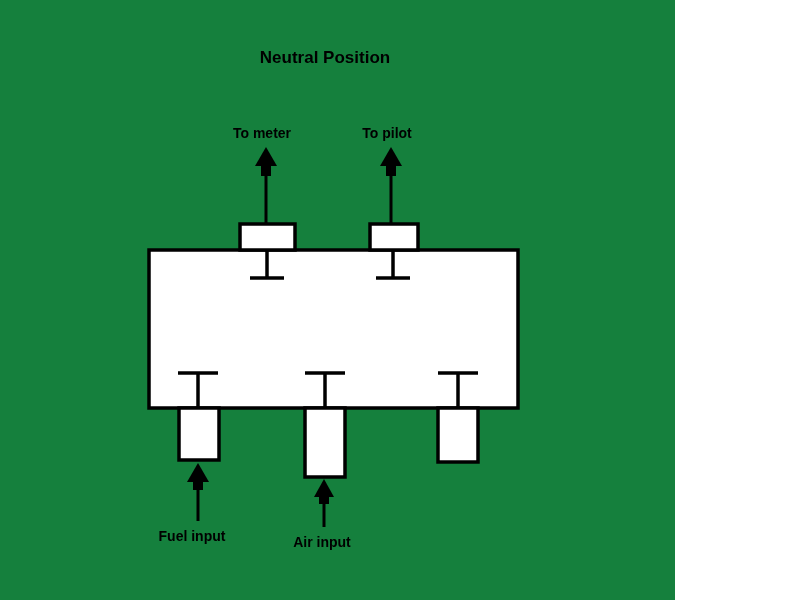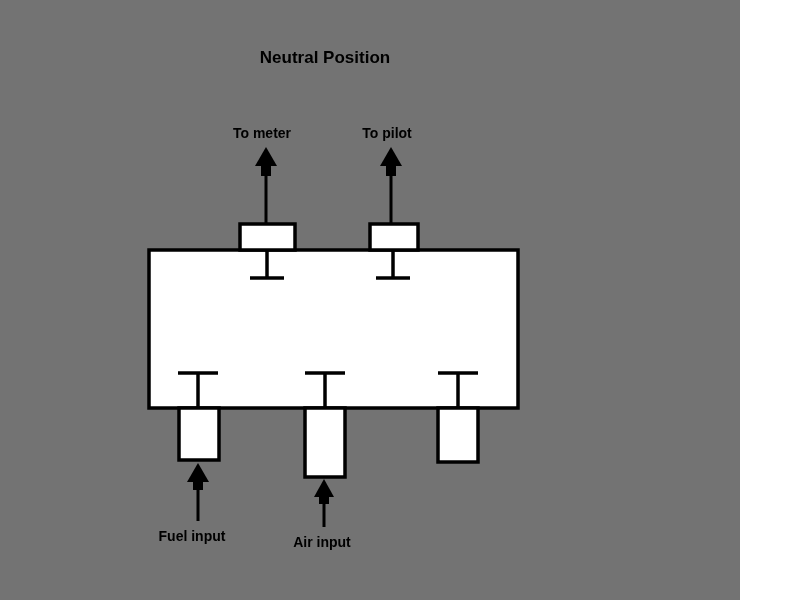--- a/index.html
+++ b/index.html
@@ -9,23 +9,23 @@
     background: #ffffff;
   }
   body {
     width: 800px;
     height: 600px;
     font-family: "Liberation Sans", sans-serif;
     overflow: hidden;
   }
   #diagram-root {
     position: relative;
-    width: 740px;
+    width: 675px;
     height: 600px;
-    background: #737373;
+    background: #15803d;
   }
   svg.diagram-canvas {
     position: absolute;
     left: 0;
     top: 0;
     width: 800px;
     height: 600px;
     display: block;
   }
   .diagram-title {

